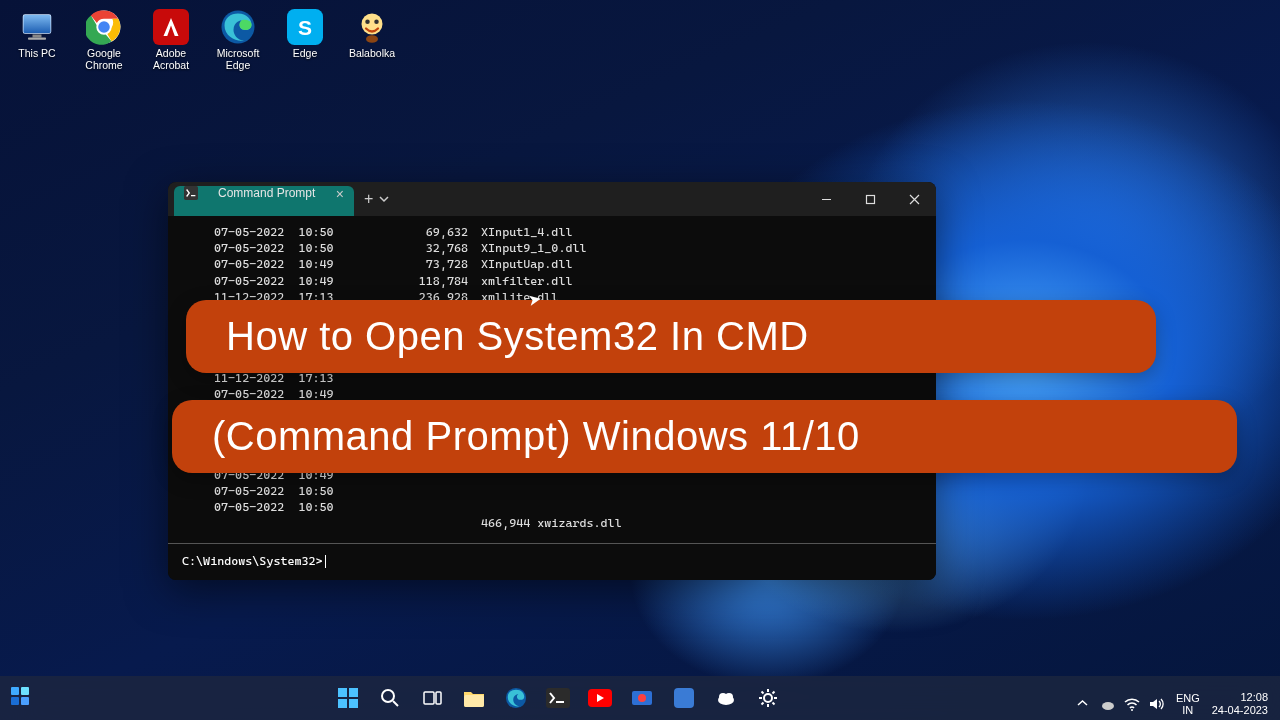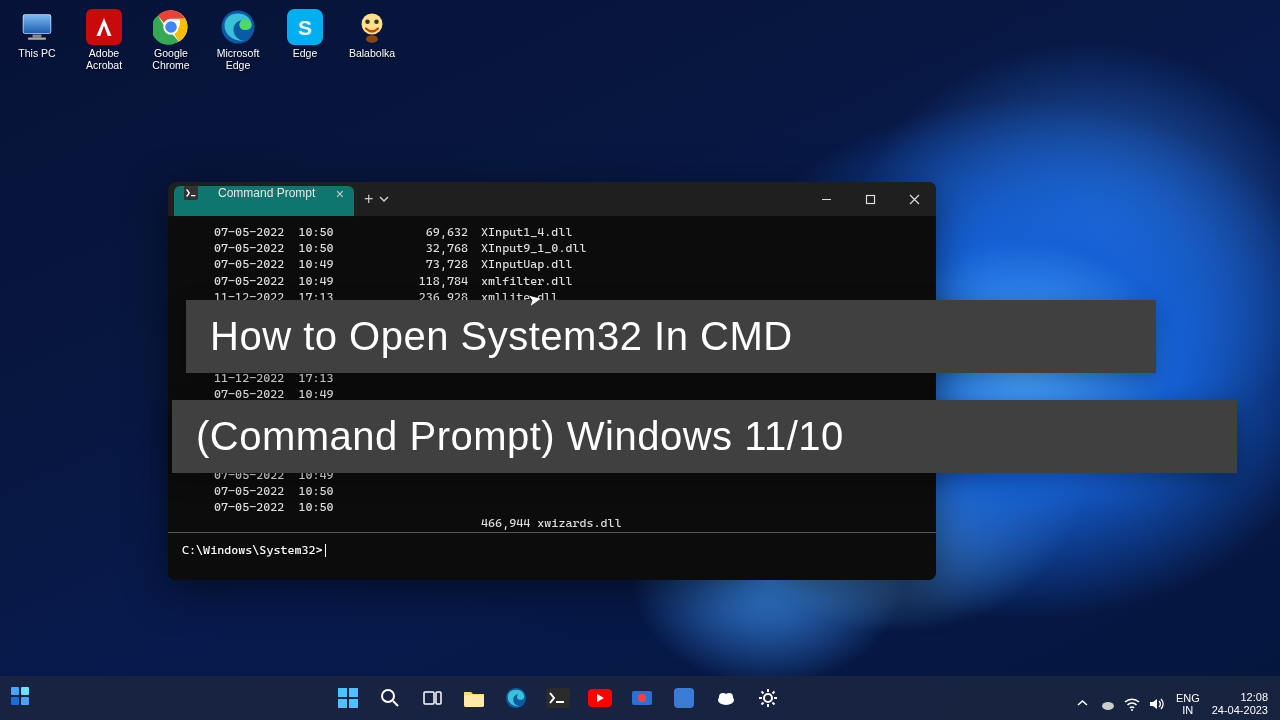--- a/index.html
+++ b/index.html
@@ -75,36 +75,36 @@
   height: calc(100% - 34px - 38px);
   overflow: hidden;
   white-space: pre;
 }
 .term-body .row { display: flex; }
 .term-body .c1 { width: 150px; margin-left: 32px; }
 .term-body .c2 { width: 110px; text-align: right; padding-right: 6px; }
 .prompt-area {
   position: absolute; bottom: 0; left: 0; right: 0;
   border-top: 1px solid #555;
-  padding: 10px 14px 23px;
+  padding: 10px 14px 12px;
   color: #fff;
   font-family: "Cascadia Mono", Consolas, monospace;
   font-size: 12px;
   background: #0c0c0c;
 }
 .prompt-area .cursor {
   display: inline-block; width: 1px; height: 13px;
   background: #fff; vertical-align: middle; margin-left: 2px;
 }
 
 .overlay {
   position: absolute; left: 186px;
-  background: #404040; color: #fff;
+  background: #c2410c; color: #fff;
   font-size: 40px; font-weight: 400;
-  padding: 14px 24px; border-radius: 0;
+  padding: 14px 40px; border-radius: 20px;
   letter-spacing: .5px;
   box-shadow: 0 6px 20px rgba(0,0,0,.3);
 }
 .overlay.top { top: 300px; width: 970px; }
 .overlay.bot { top: 400px; width: 1065px; left: 172px; }
 
 .taskbar {
   position: absolute; bottom: 0; left: 0; right: 0;
   height: 44px;
   background: rgba(28, 38, 64, .82);
@@ -153,38 +153,38 @@
               <stop offset="1" stop-color="#1e5fb3"></stop>
             </linearGradient>
           </defs>
         </svg>
     </div>
     <div class="lbl">This PC</div>
   </div>
   <div class="dicon">
     <div class="glyph">
       <svg viewBox="0 0 48 48" width="36" height="36">
-          <rect width="48" height="48" rx="8" fill="#c80a0a"></rect>
-          <path d="M14 36 L24 12 L34 36 L29 36 L24 22 L19 36 Z" fill="#fff"></path>
-        </svg>
-    </div>
-    <div class="lbl">Adobe Acrobat</div>
-  </div>
-  <div class="dicon">
-    <div class="glyph">
-      <svg viewBox="0 0 48 48" width="36" height="36">
           <circle cx="24" cy="24" r="22" fill="#fff"></circle>
           <path d="M24 2a22 22 0 0 1 19 11H24a11 11 0 0 0-9.5 5.5L6.5 8.5A22 22 0 0 1 24 2z" fill="#ea4335"></path>
           <path d="M43 13a22 22 0 0 1-9 30l-8-14a11 11 0 0 0 9-16h8z" fill="#fbbc05"></path>
           <path d="M34 43a22 22 0 0 1-27.5-34.5L14.5 22a11 11 0 0 0 11 11l8.5 10z" fill="#34a853"></path>
           <circle cx="24" cy="24" r="9" fill="#4285f4"></circle>
           <circle cx="24" cy="24" r="9" fill="none" stroke="#fff" stroke-width="2.5"></circle>
         </svg>
     </div>
     <div class="lbl">Google Chrome</div>
+  </div>
+  <div class="dicon">
+    <div class="glyph">
+      <svg viewBox="0 0 48 48" width="36" height="36">
+          <rect width="48" height="48" rx="8" fill="#c80a0a"></rect>
+          <path d="M14 36 L24 12 L34 36 L29 36 L24 22 L19 36 Z" fill="#fff"></path>
+        </svg>
+    </div>
+    <div class="lbl">Adobe Acrobat</div>
   </div>
   <div class="dicon">
     <div class="glyph">
       <svg viewBox="0 0 48 48" width="36" height="36">
           <circle cx="24" cy="24" r="22" fill="#0c59a4"></circle>
           <path d="M24 6c12 0 18 8 18 15 0 5-4 7-8 7-6 0-8-4-8-7 0-4 3-6 3-6s-11 1-11 13c0 6 5 14 14 14-10 2-26-5-26-20C6 12 14 6 24 6z" fill="#39c1d7"></path>
           <path d="M42 21c0 5-4 7-8 7-6 0-8-4-8-7 0-4 3-6 3-6 8-2 13 2 13 6z" fill="#4cd964"></path>
         </svg>
     </div>
     <div class="lbl">Microsoft Edge</div>

